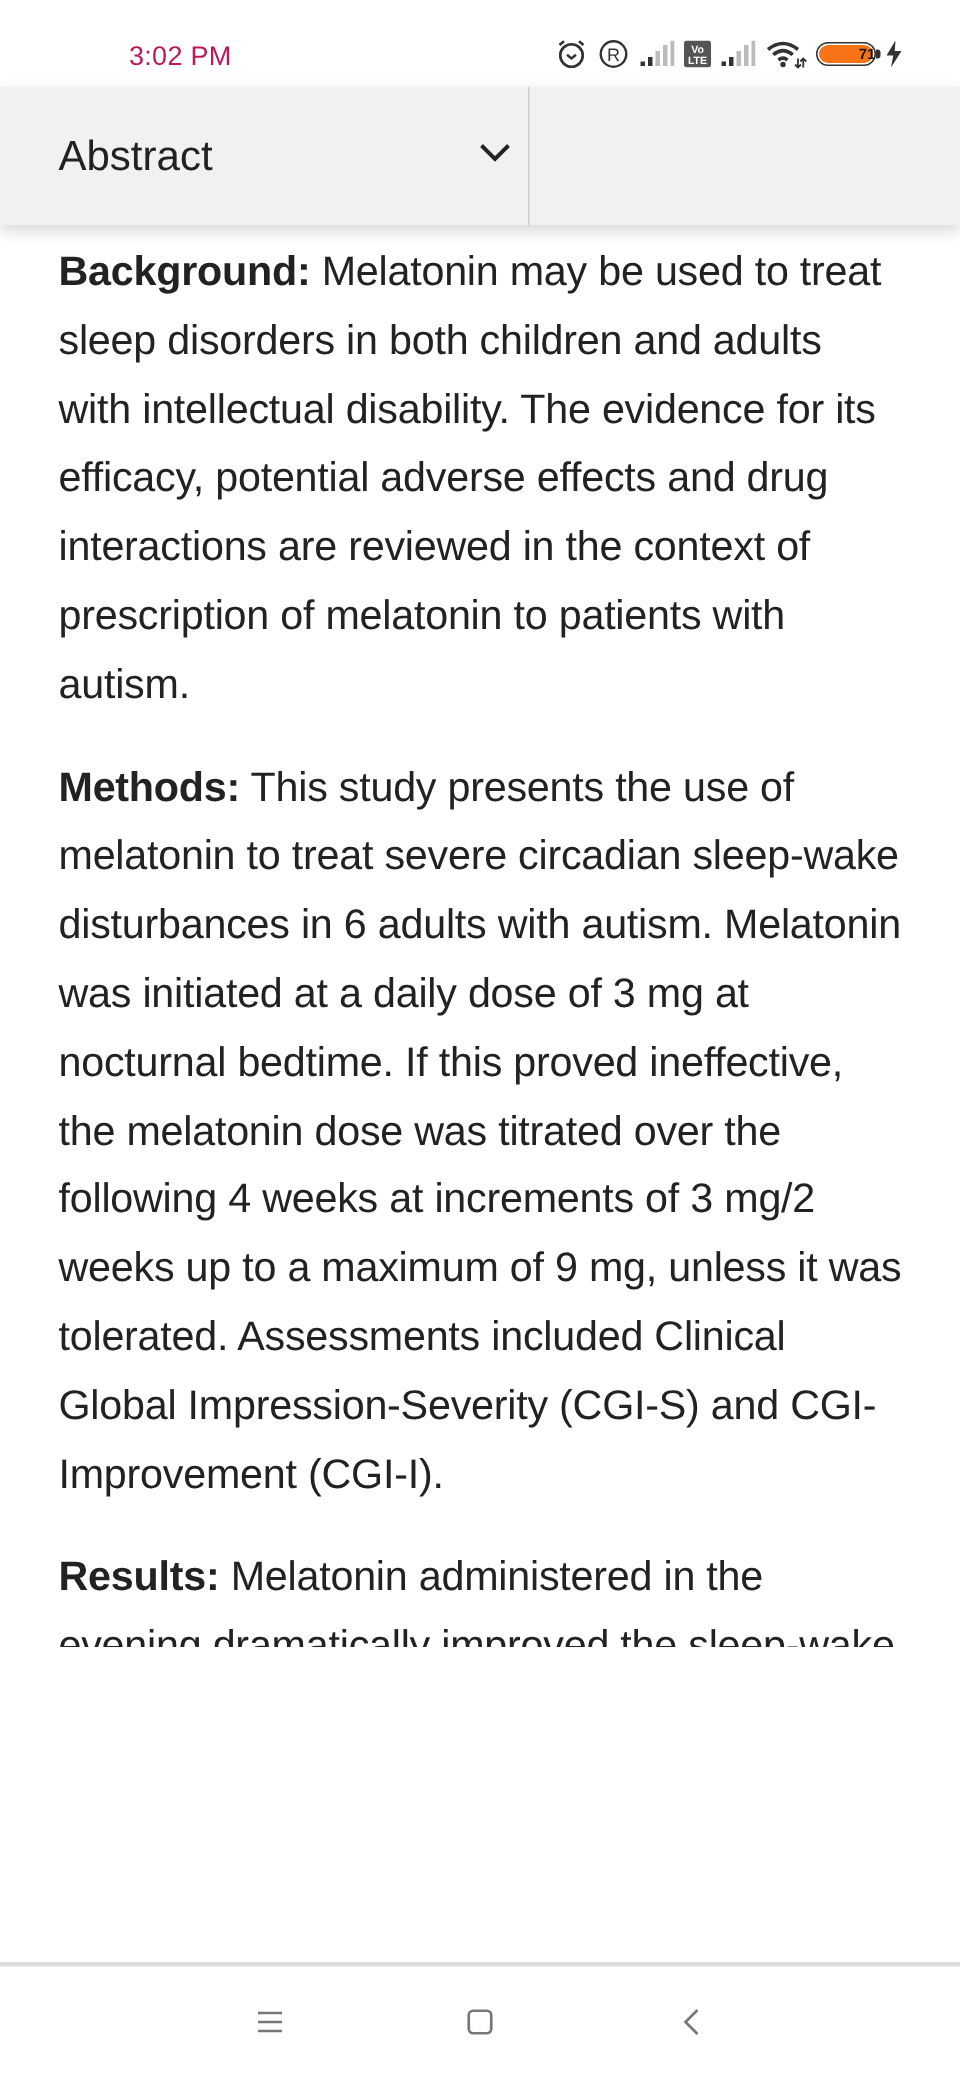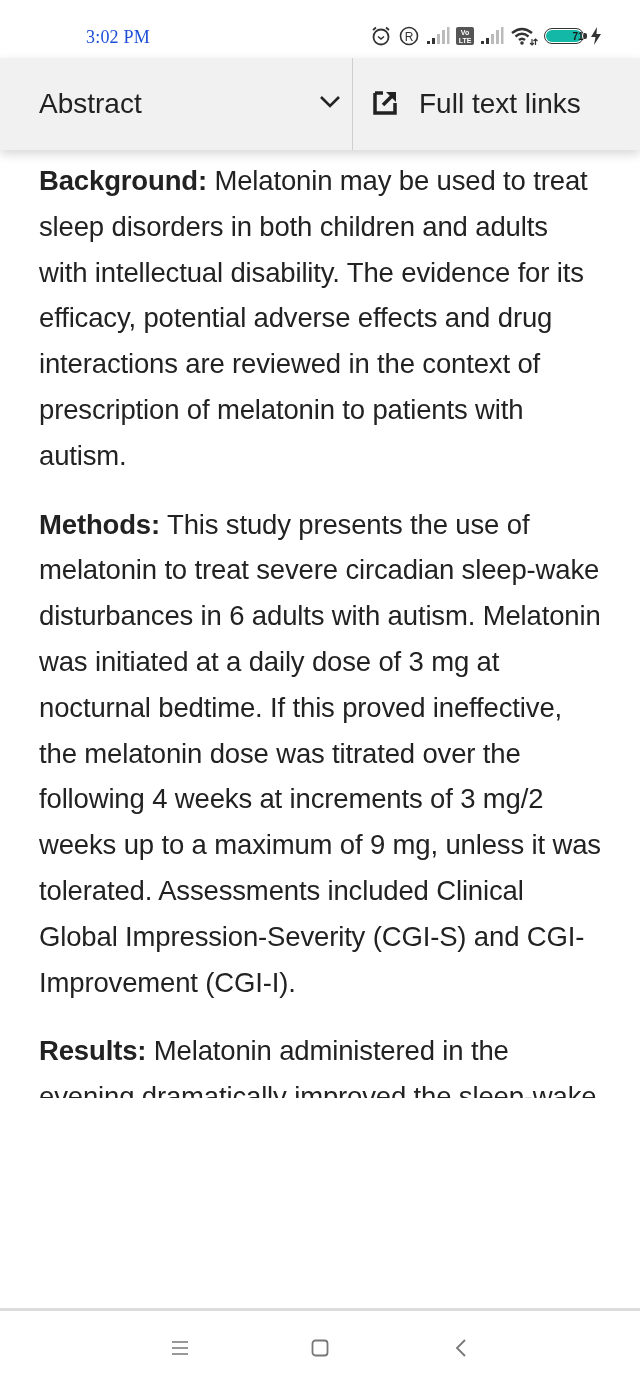--- a/index.html
+++ b/index.html
@@ -11,34 +11,34 @@
   }
   .screen { position: relative; width: 640px; height: 1386px; background: #fff; }
 
   
   .status-bar {
     position: absolute; top: 0; left: 0; width: 640px; height: 58px;
     background: #ffffff;
   }
   .status-time {
     position: absolute; left: 86px; top: 27px;
-    font-size: 18px; color: #1d4ed8; letter-spacing: 0.2px; font-family: Liberation Serif, serif;
+    font-size: 18px; color: #be185d; letter-spacing: 0.2px;
   }
   .status-icons {
     position: absolute; right: 38px; top: 24px; height: 24px;
     display: flex; align-items: center; gap: 6px;
   }
   .status-icons svg { display: block; }
   .battery {
     position: relative; width: 40px; height: 16px;
     border: 1.6px solid #333; border-radius: 8px;
     display: flex; align-items: center; padding: 1px;
   }
   .battery-fill {
-    height: 100%; width: 100%; background: #14b8a6; border-radius: 6px;
+    height: 100%; width: 100%; background: #f97316; border-radius: 6px;
     display: flex; align-items: center; justify-content: center;
     font-size: 10px; font-weight: bold; color: #1a1a1a; padding-left: 28px;
   }
   .battery-tip {
     position: absolute; right: -4px; top: 4px; width: 3px; height: 6px;
     background: #333; border-radius: 0 2px 2px 0;
   }
 
   
   .tabbar {
@@ -151,31 +151,20 @@
 
   <div class="tabbar">
     <div class="tab-abstract">
       <span class="label">Abstract</span>
       <span>
         <svg width="24" height="16" viewBox="0 0 24 16">
             <path d="M3 3 L12 12 L21 3" fill="none" stroke="#222" stroke-width="2.6"></path>
           </svg>
       </span>
     </div>
-    <div class="tab-fulltext">
-      <span>
-        <svg width="26" height="26" viewBox="0 0 26 26">
-            <path d="M2 4 L2 24 L22 24 L22 14" fill="none" stroke="#222" stroke-width="3.5"></path>
-            <path d="M2 4 L10 4" stroke="#222" stroke-width="3.5"></path>
-            <path d="M10 16 L20 6" stroke="#222" stroke-width="3.5"></path>
-            <path d="M13 3 L23 3 L23 13 Z" fill="#222"></path>
-          </svg>
-      </span>
-      <span class="label">Full text links</span>
-    </div>
   </div>
 
   <div class="content">
     <p class="para"><span class="head">Background:</span><span> Melatonin may be used to treat sleep disorders in both children and adults with intellectual disability. The evidence for its efficacy, potential adverse effects and drug interactions are reviewed in the context of prescription of melatonin to patients with autism.</span></p>
     <p class="para"><span class="head">Methods:</span><span> This study presents the use of melatonin to treat severe circadian sleep-wake disturbances in 6 adults with autism. Melatonin was initiated at a daily dose of 3 mg at nocturnal bedtime. If this proved ineffective, the melatonin dose was titrated over the following 4 weeks at increments of 3 mg/2 weeks up to a maximum of 9 mg, unless it was tolerated. Assessments included Clinical Global Impression-Severity (CGI-S) and CGI-Improvement (CGI-I).</span></p>
     <p class="para"><span class="head">Results:</span><span> Melatonin administered in the evening dramatically improved the sleep-wake pattern in all patients. Melatonin appears to be effective in reducing sleep onset latency and is probably effective in</span></p>
   </div>
 
   <div class="navbar">
     <div class="nav-btn" style="left:162px;">

